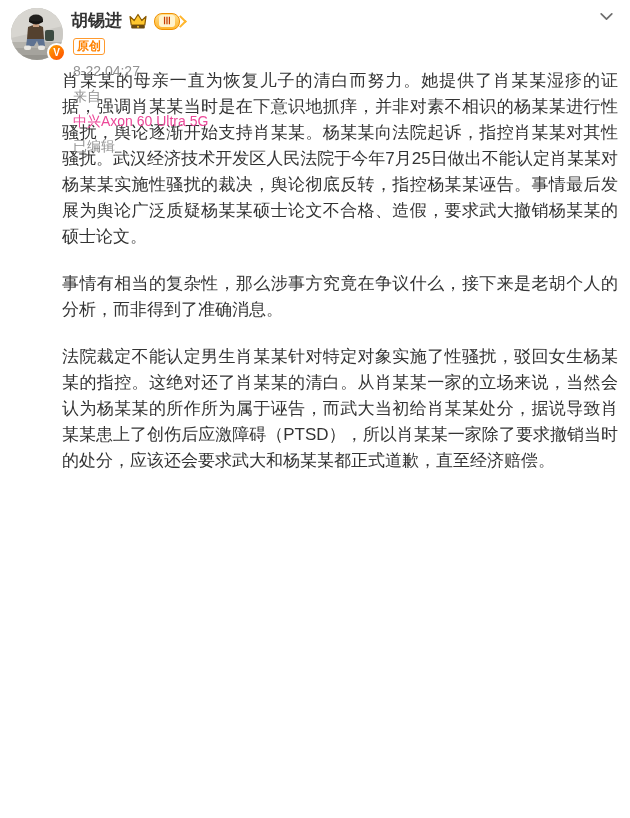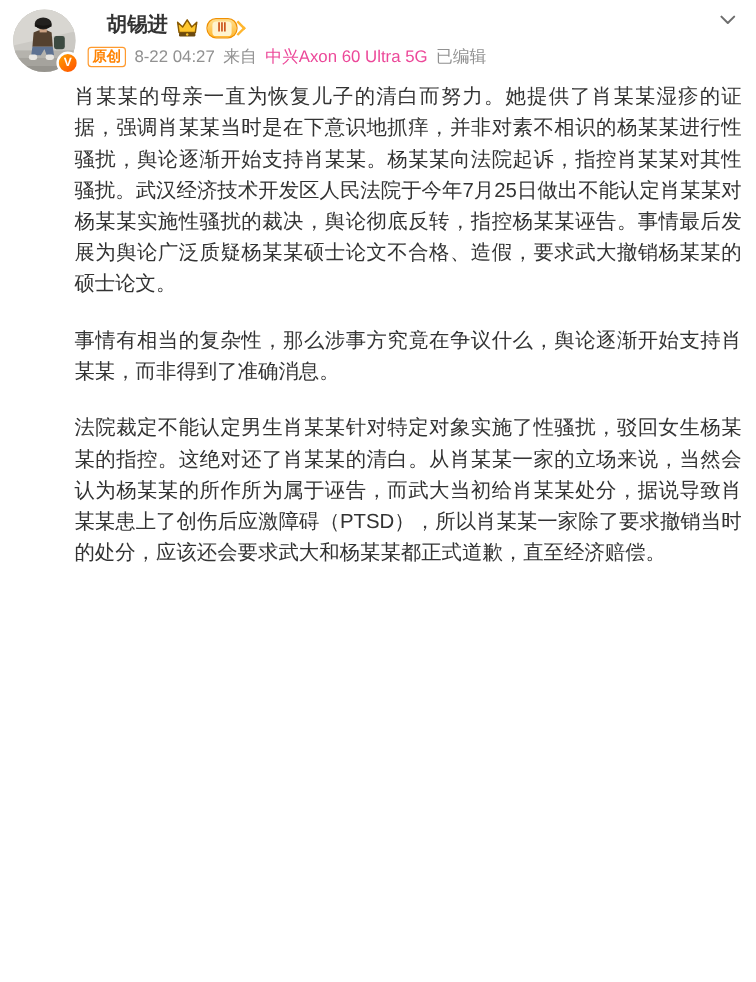--- a/index.html
+++ b/index.html
@@ -16,43 +16,43 @@
   .avatar { width: 52px; height: 52px; border-radius: 50%; overflow: hidden; display: block; background: #cbc9c4; }
   .avatar svg { display: block; }
   .v-badge {
     position: absolute; right: -3px; bottom: -2px;
     width: 19px; height: 19px; box-sizing: border-box;
     border-radius: 50%; border: 2px solid #ffffff;
     background: linear-gradient(140deg, #ffa200, #ff4d00);
     color: #fff; font-size: 10px; font-weight: bold;
     line-height: 15px; text-align: center;
   }
-  .name-row { position: absolute; left: 89px; top: 10px; display: flex; align-items: flex-end; gap: 6px; }
+  .name-row { position: absolute; left: 71px; top: 10px; display: flex; align-items: center; gap: 6px; }
   .username { font-size: 17px; font-weight: bold; color: #333; line-height: 22px; cursor: pointer; }
   .crown-icon { display: inline-flex; align-items: center; }
   .level-badge {
     position: relative; display: inline-flex; align-items: center;
     height: 15px; padding: 0 4px; margin-right: 8px;
     background: linear-gradient(180deg, #ffdf8e, #ffb62e);
     border: 1px solid #f09000; border-radius: 8px; cursor: pointer;
   }
   .level-inner {
     background: #fff3cf; border-radius: 3px; color: #c63c00;
     font-size: 10px; font-weight: bold; line-height: 12px; padding: 0 3px;
   }
   .level-badge::after {
     content: ""; position: absolute; right: -6px; top: 3px;
     width: 7px; height: 7px;
     border-top: 2px solid #ffb62e; border-right: 2px solid #ffb62e;
     transform: rotate(45deg);
   }
   .meta-row {
     position: absolute; left: 73px; top: 38px;
-    display: flex; align-items: flex-end; gap: 7px;
-    font-size: 14px; color: #919191; line-height: 18px; white-space: nowrap;
+    display: flex; align-items: flex-start; gap: 7px;
+    font-size: 14px; color: #919191; line-height: 18px; white-space: nowrap; flex-direction: column;
   }
   .origin-badge {
     color: #ff8200; border: 1px solid #ff9a2e; border-radius: 3px;
     font-size: 12px; line-height: 15px; padding: 0 3px; font-weight: bold;
   }
   .meta-device { color: #ec4899; cursor: pointer; }
   .collapse-btn { position: absolute; top: 8px; right: 15px; cursor: pointer; line-height: 0; }
 
   
   .article {
@@ -115,18 +115,18 @@
 
     <span class="collapse-btn">
       <svg width="17" height="17" viewBox="0 0 16 16">
         <path d="M3 5.5 L8 10.5 L13 5.5" stroke="#6e6e6e" stroke-width="1.6" fill="none" stroke-linecap="round" stroke-linejoin="round"></path>
       </svg>
     </span>
   </div>
 
   <div class="article">
     <p>肖某某的母亲一直为恢复儿子的清白而努力。她提供了肖某某湿疹的证据，强调肖某某当时是在下意识地抓痒，并非对素不相识的杨某某进行性骚扰，舆论逐渐开始支持肖某某。杨某某向法院起诉，指控肖某某对其性骚扰。武汉经济技术开发区人民法院于今年7月25日做出不能认定肖某某对杨某某实施性骚扰的裁决，舆论彻底反转，指控杨某某诬告。事情最后发展为舆论广泛质疑杨某某硕士论文不合格、造假，要求武大撤销杨某某的硕士论文。</p>
-    <p>事情有相当的复杂性，那么涉事方究竟在争议什么，舆论逐渐开始支持肖某某，而非得到了准确消息。</p>
+    <p>事情有相当的复杂性，那么涉事方究竟在争议什么，接下来是老胡个人的分析，而非得到了准确消息。</p>
     <p>法院裁定不能认定男生肖某某针对特定对象实施了性骚扰，驳回女生杨某某的指控。这绝对还了肖某某的清白。从肖某某一家的立场来说，当然会认为杨某某的所作所为属于诬告，而武大当初给肖某某处分，据说导致肖某某患上了创伤后应激障碍（PTSD），所以肖某某一家除了要求撤销当时的处分，应该还会要求武大和杨某某都正式道歉，直至经济赔偿。</p>
 
   </div>
 
 </div>
 
 </body></html>

